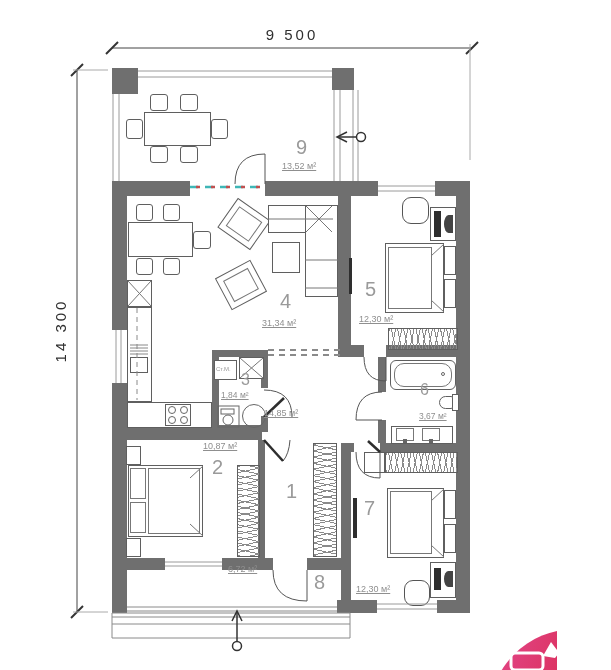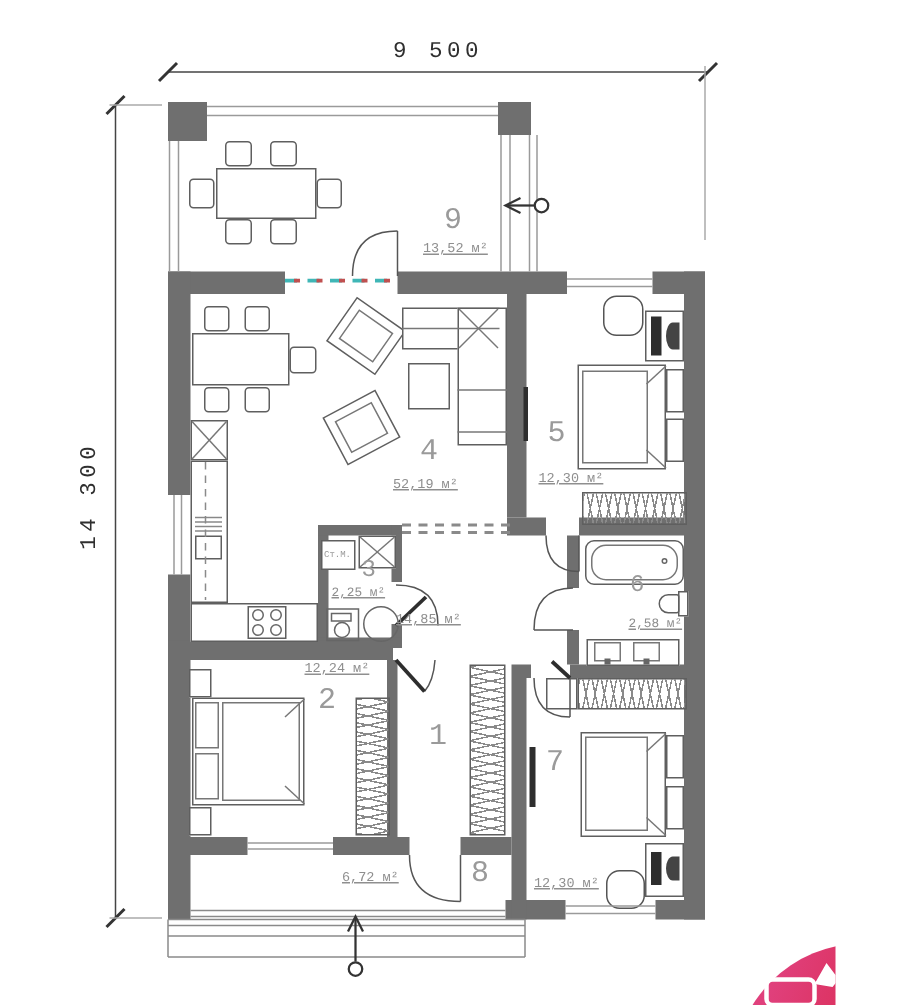--- a/index.html
+++ b/index.html
@@ -1,17 +1,17 @@
 <!DOCTYPE html>
 <html><head>
 <meta charset="utf-8">
 <style>
   html,body{margin:0;padding:0;background:#fff;}
   #plan{position:relative;width:557px;height:670px;background:#fff;overflow:hidden;
-        font-family:Liberation Mono, monospace;}
+        font-family:Liberation Sans, sans-serif;}
   #plan *{box-sizing:border-box;}
   .w{position:absolute;background:#6f6f6f;}
   .f{position:absolute;border:1px solid #5f5f5f;background:#fff;}
   .dark{position:absolute;background:#2e2e2e;}
   .hatch{position:absolute;border:1px solid #5f5f5f;background:
      repeating-linear-gradient(102deg,#8a8a8a 0 1px,transparent 1px 6px),
      repeating-linear-gradient(78deg,#8a8a8a 0 1px,transparent 1px 6px);}
   .hatch-v{position:absolute;border:1px solid #5f5f5f;background:
      repeating-linear-gradient(12deg,#8a8a8a 0 1px,transparent 1px 6px),
      repeating-linear-gradient(168deg,#8a8a8a 0 1px,transparent 1px 6px);}
@@ -281,42 +281,42 @@
     </g>
   </svg>
 
   <div class="dimtxt" style="left:252px;top:26px;width:80px">9 500</div>
   <div class="dimtxt" style="left:20px;top:322px;width:80px;transform:rotate(-90deg)">14 300</div>
 
   <div class="num" style="left:296px;top:136px">9</div>
   <div class="area" style="left:282px;top:161px">13,52 м²</div>
 
   <div class="num" style="left:280px;top:290px">4</div>
-  <div class="area" style="left:262px;top:318px">52,19 м²</div>
+  <div class="area" style="left:262px;top:318px">31,34 м²</div>
 
   <div class="num" style="left:365px;top:278px">5</div>
   <div class="area" style="left:359px;top:314px">12,30 м²</div>
 
   <div class="num sm" style="left:241px;top:371px">3</div>
-  <div class="area" style="left:221px;top:390px;font-size:8.5px">2,25 м²</div>
+  <div class="area" style="left:221px;top:390px;font-size:8.5px">1,84 м²</div>
 
   <div class="num" style="left:286px;top:480px">1</div>
   <div class="area" style="left:264px;top:408px">14,85 м²</div>
 
   <div class="num sm" style="left:420px;top:381px">6</div>
-  <div class="area" style="left:419px;top:411px;font-size:8.5px">2,58 м²</div>
+  <div class="area" style="left:419px;top:411px;font-size:8.5px">3,67 м²</div>
 
   <div class="num" style="left:212px;top:456px">2</div>
-  <div class="area" style="left:203px;top:441px">12,24 м²</div>
+  <div class="area" style="left:203px;top:441px">10,87 м²</div>
 
   <div class="num" style="left:364px;top:497px">7</div>
   <div class="area" style="left:356px;top:584px">12,30 м²</div>
 
   <div class="num" style="left:314px;top:571px">8</div>
-  <div class="area" style="left:228px;top:580px">6,72 м²</div>
+  <div class="area" style="left:228px;top:564px">6,72 м²</div>
 
   <div id="logo"></div>
   <svg class="logo-glyph" style="left:505px;top:636px" width="60" height="34" viewBox="0 0 60 34">
     <rect x="6" y="17" width="32" height="17" rx="4" fill="none" stroke="#fff" stroke-width="3"></rect>
     <path d="M38 20 L46 6 L52 14 L58 12 L50 22 Z" fill="#fff"></path>
   </svg>
 
 </div>
 
 </body></html>

